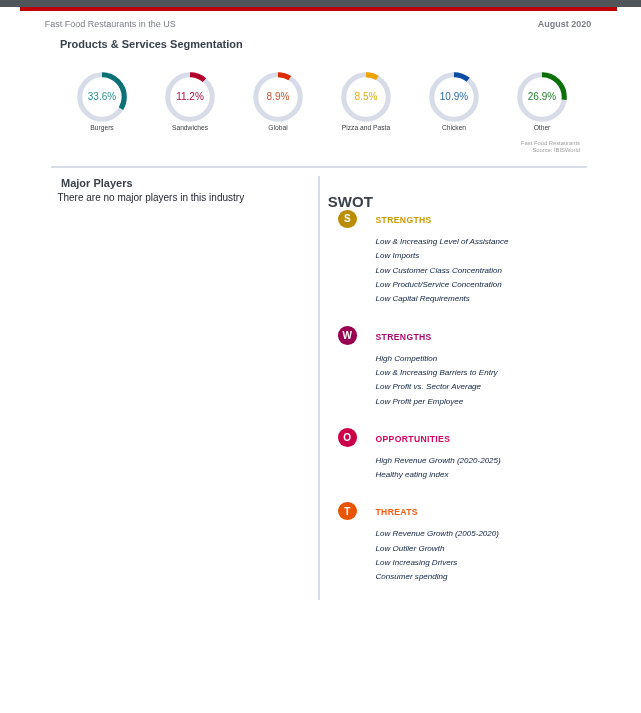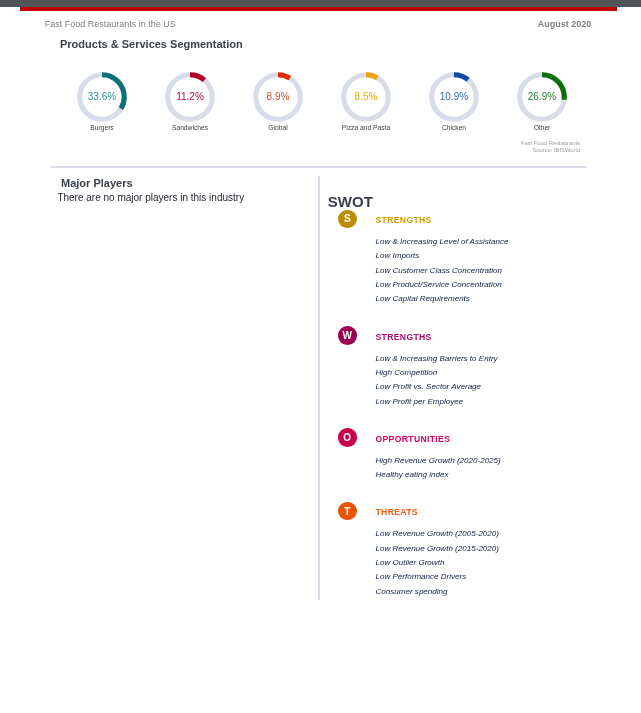--- a/index.html
+++ b/index.html
@@ -106,38 +106,37 @@
         <div>Low Imports</div>
         <div>Low Customer Class Concentration</div>
         <div>Low Product/Service Concentration</div>
         <div>Low Capital Requirements</div>
       </div>
     </div>
     <div class="swot-block" style="top: 326px;">
       <div class="badge" style="background:#99004f">W</div>
    <div class="swot-head" style="color:#aa0a6e">STRENGTHS</div>
    <div class="swot-items">
+        <div>High Competition</div>
         <div>Low &amp; Increasing Barriers to Entry</div>
-        <div>High Competition</div>
         <div>Low Profit vs. Sector Average</div>
         <div>Low Profit per Employee</div>
       </div>
     </div>
     <div class="swot-block" style="top: 428.2px;">
       <div class="badge" style="background:#cc0048">O</div>
    <div class="swot-head" style="color:#d5005f">OPPORTUNITIES</div>
    <div class="swot-items">
         <div>High Revenue Growth (2020-2025)</div>
         <div>Healthy eating index</div>
       </div>
     </div>
     <div class="swot-block" style="top: 501.8px;">
       <div class="badge" style="background:#ea5504">T</div>
    <div class="swot-head" style="color:#f15a10">THREATS</div>
    <div class="swot-items">
         <div>Low Revenue Growth (2005-2020)</div>
-        <div>Low Revenue Growth (2015-2020)</div>
         <div>Low Outlier Growth</div>
-        <div>Low Performance Drivers</div>
+        <div>Low Increasing Drivers</div>
         <div>Consumer spending</div>
       </div>
     </div>
   </div>
 
 </body></html>

